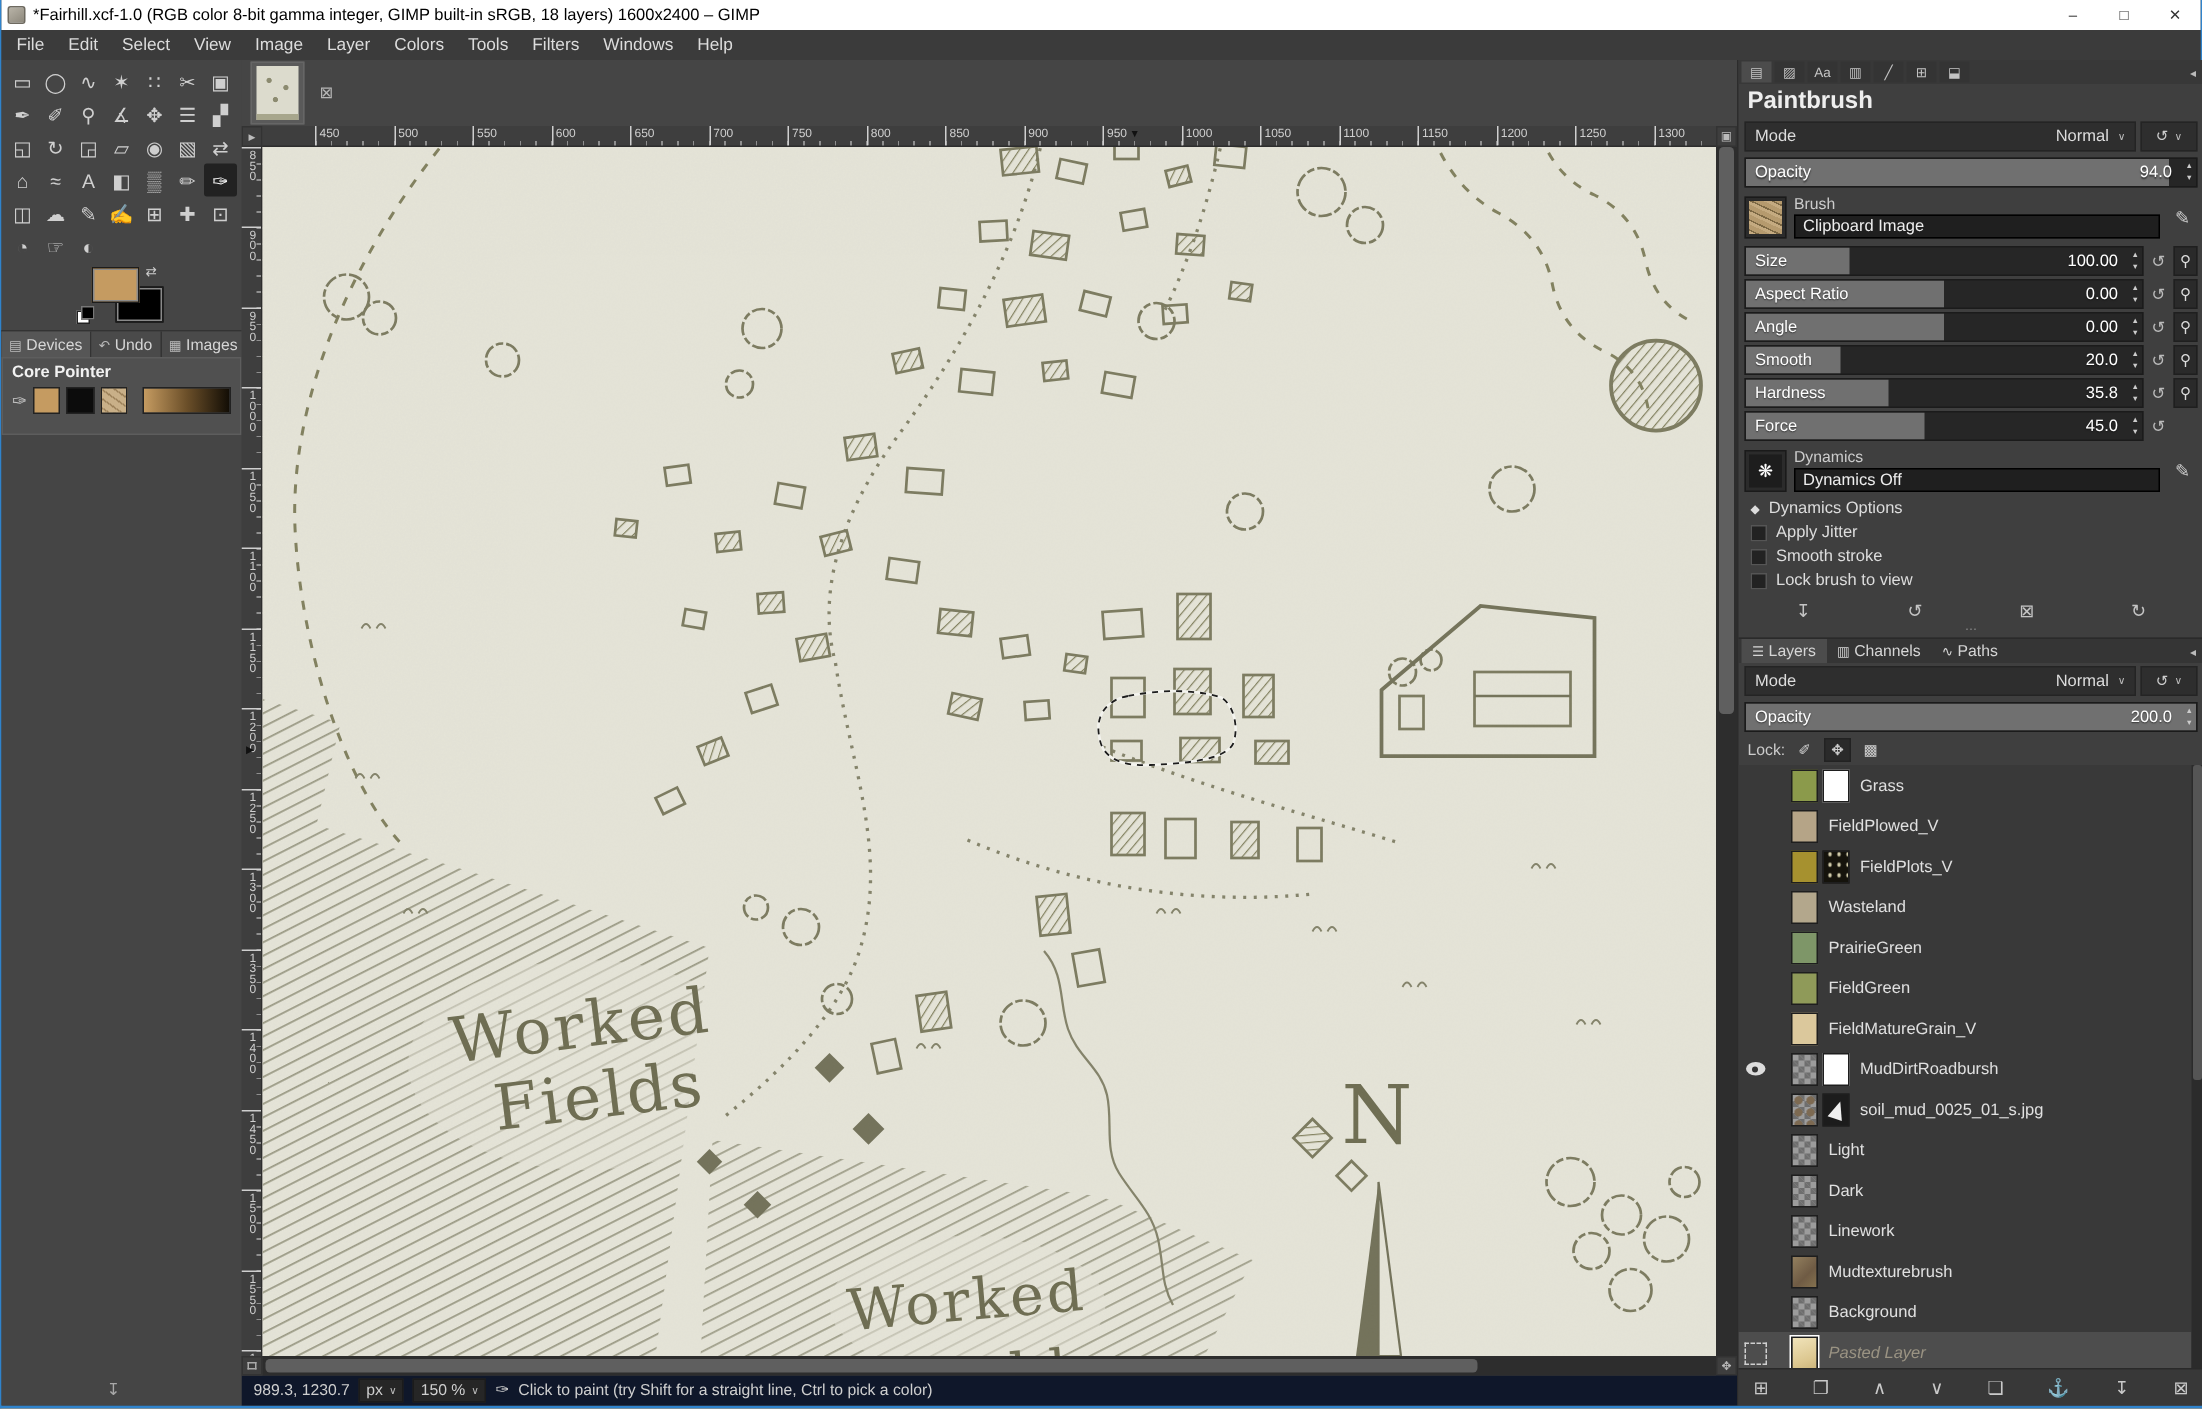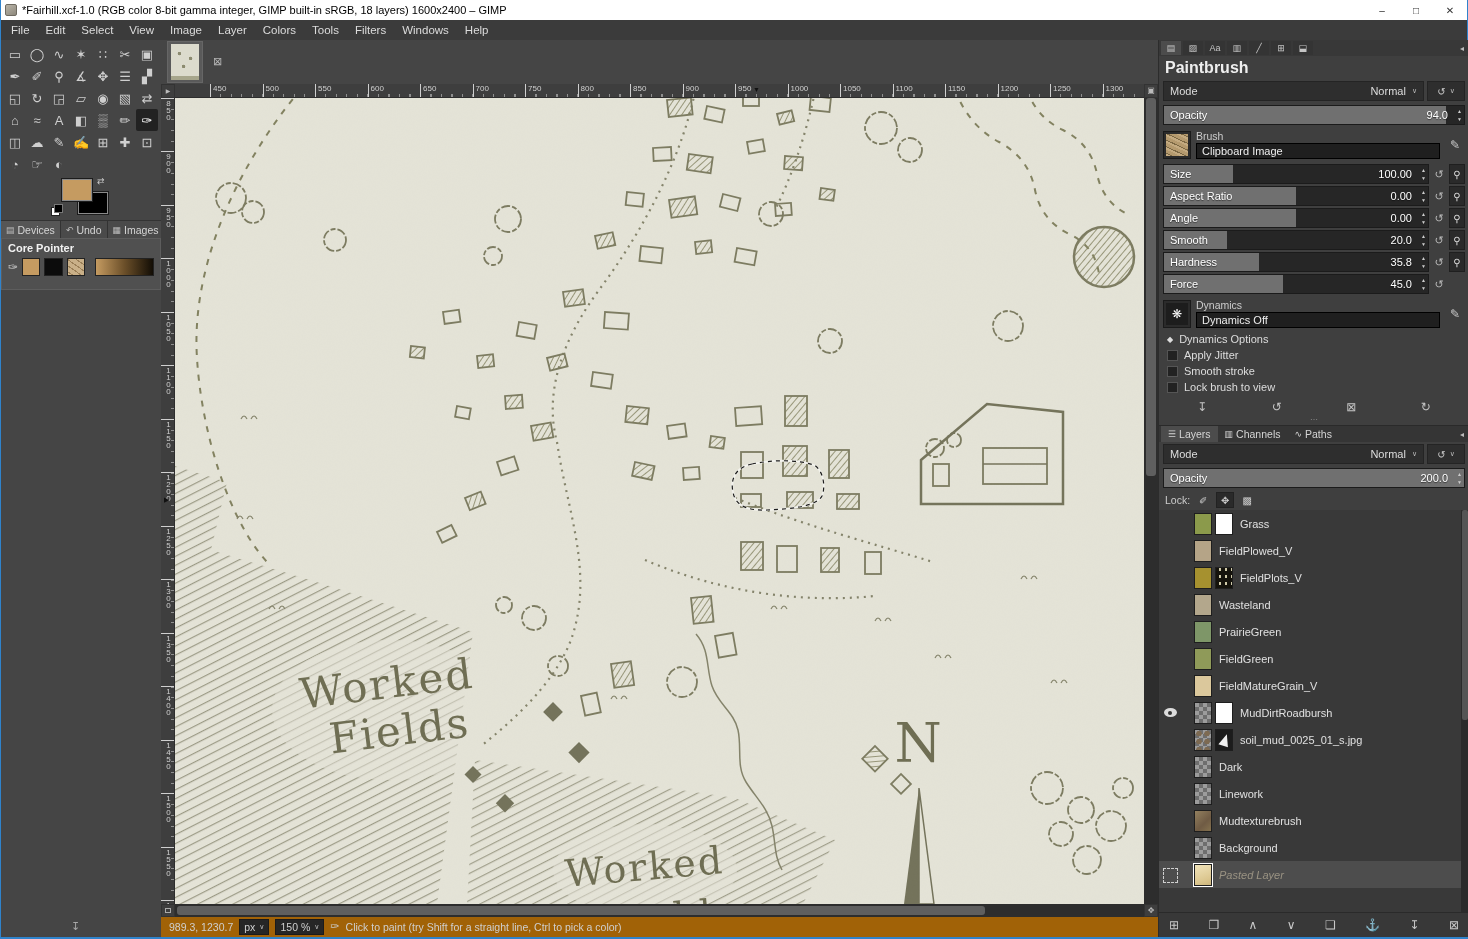--- a/index.html
+++ b/index.html
@@ -68,21 +68,21 @@
   .vmarker{position:absolute;top:398px;left:3px;font-size:7px;color:#111;}
   .viewport{position:relative;background:#e5e4d8;}
   .vscroll{background:#2d2d2d;position:relative;}
   .vthumb{position:absolute;left:2px;right:2px;top:0;height:378px;background:#5f5f5f;border-radius:3px;}
   .hscroll{grid-column:2;background:#2d2d2d;position:relative;}
   .hthumb{position:absolute;top:2px;bottom:2px;left:2px;width:808px;background:#5f5f5f;border-radius:3px;}
   .qmask{background:#3e3e3e;border:1px solid #333;position:relative;}
   .qmask::after{content:"";position:absolute;inset:3px;border:1px dashed #aaa;}
   .navbtn{background:#3e3e3e;border:1px solid #333;display:flex;align-items:center;justify-content:center;font-size:8px;color:#bbb;}
   
-  .statusbar{height:21px;background:#a16207;display:flex;align-items:center;gap:6px;padding:0 8px;font-size:10.5px;color:#cfcfcf;}
+  .statusbar{height:21px;background:#0f172a;display:flex;align-items:center;gap:6px;padding:0 8px;font-size:10.5px;color:#cfcfcf;}
   .sbbox{background:#262626;border:1px solid #1b1b1b;height:16px;display:flex;align-items:center;gap:4px;padding:0 4px;}
   .chev{font-size:7px;color:#bbb;}
   .sbbrush{font-size:11px;color:#ccc;}
   
   .rdock{width:311px;background:#3f3f3f;border-left:1px solid #2c2c2c;display:flex;flex-direction:column;flex:0 0 auto;}
   .rtabs{height:16px;display:flex;gap:2px;padding:1px 2px;background:#383838;align-items:stretch;}
   .dtab{width:20px;display:flex;align-items:center;justify-content:center;font-size:9px;color:#c5c5c5;background:#343434;}
   .dtab.active{background:#4c4c4c;}
   .secttitle{font-size:16px;font-weight:bold;color:#eee;padding:3px 6px 2px;}
   .orow{display:flex;align-items:center;gap:3px;margin:2px 4px;}
@@ -924,20 +924,29 @@
               <div class="lthumb lmask"></div>
               <span class="lname">soil_mud_0025_01_s.jpg</span>
             </div>
             <div class="lrow tchk">
               <div class="eyecell">
                 <span class="eyeicon"></span>
               </div>
               <div class="chaincell"></div>
               <div class="lthumb main"></div>
 
+              <span class="lname">Light</span>
+            </div>
+            <div class="lrow tchk">
+              <div class="eyecell">
+                <span class="eyeicon"></span>
+              </div>
+              <div class="chaincell"></div>
+              <div class="lthumb main"></div>
+
               <span class="lname">Dark</span>
             </div>
             <div class="lrow tchk">
               <div class="eyecell">
                 <span class="eyeicon"></span>
               </div>
               <div class="chaincell"></div>
               <div class="lthumb main"></div>
 
               <span class="lname">Linework</span>

